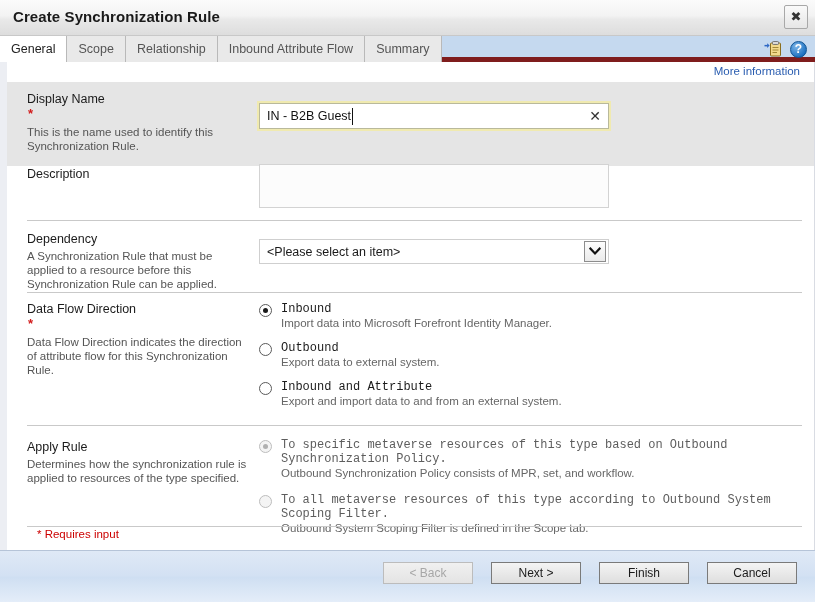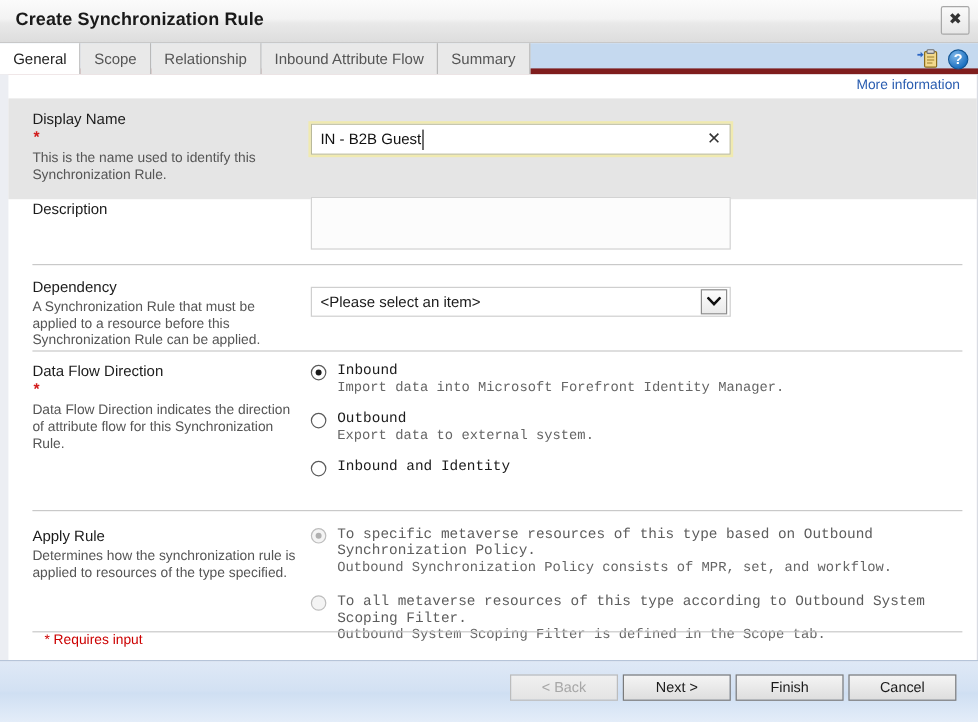--- a/index.html
+++ b/index.html
@@ -219,39 +219,39 @@
   .radio-label {
     margin-left: 22px;
     font-size: 12px; color: #1b1b1b;
     display: block;
     font-family: Liberation Mono, monospace;
   }
   .radio-label.dim { color: #5d5d5d; }
   .radio-sub {
     margin-left: 22px;
     font-size: 11.5px; color: #666;
-    display: block; margin-top: 1px; font-family: Liberation Mono, monospace;
+    display: block; margin-top: 1px;
   }
 
   
   .requires-note {
     position: absolute; left: 30px; bottom: 10px;
     font-size: 11.5px; color: #cc0000;
   }
 
   
   .buttonbar {
     position: absolute; left: 0; top: 550px;
     width: 815px; height: 52px;
     background: linear-gradient(to bottom, #dfe9f6 0%, #d3e1f3 48%, #cfdff2 52%, #e4edf9 100%);
     border-top: 1px solid #b6c4d8;
   }
   .btnrow {
     position: absolute; right: 18px; top: 11px;
-    display: flex; gap: 4px; text-align: center;
+    display: flex; gap: 18px; text-align: center;
   }
   .btn {
     width: 90px; height: 22px;
     background: linear-gradient(to bottom, #f4f4f4, #dedede);
     border: 1px solid #7a7a7a;
     font-family: "Liberation Sans", sans-serif;
     font-size: 12px; color: #1b1b1b;
     cursor: pointer;
     display: flex; align-items: center; justify-content: center;
   }
@@ -362,21 +362,22 @@
         </div>
 
         <div class="radio-row">
           <span class="radio"></span>
           <span class="radio-label">Outbound</span>
           <span class="radio-sub">Export data to external system.</span>
         </div>
 
         <div class="radio-row">
           <span class="radio"></span>
-          <span class="radio-label">Inbound and Identity</span>
+          <span class="radio-label">Inbound and Attribute</span>
+          <span class="radio-sub">Export and import data to and from an external system.</span>
         </div>
 
       </div>
     </div>
 
     <div class="hr" style="top:363px;"></div>
 
     <div class="section" style="top:364px; height:100px;">
       <div class="lbl-col" style="top:14px;">
         <div class="sec-title">Apply Rule</div>

